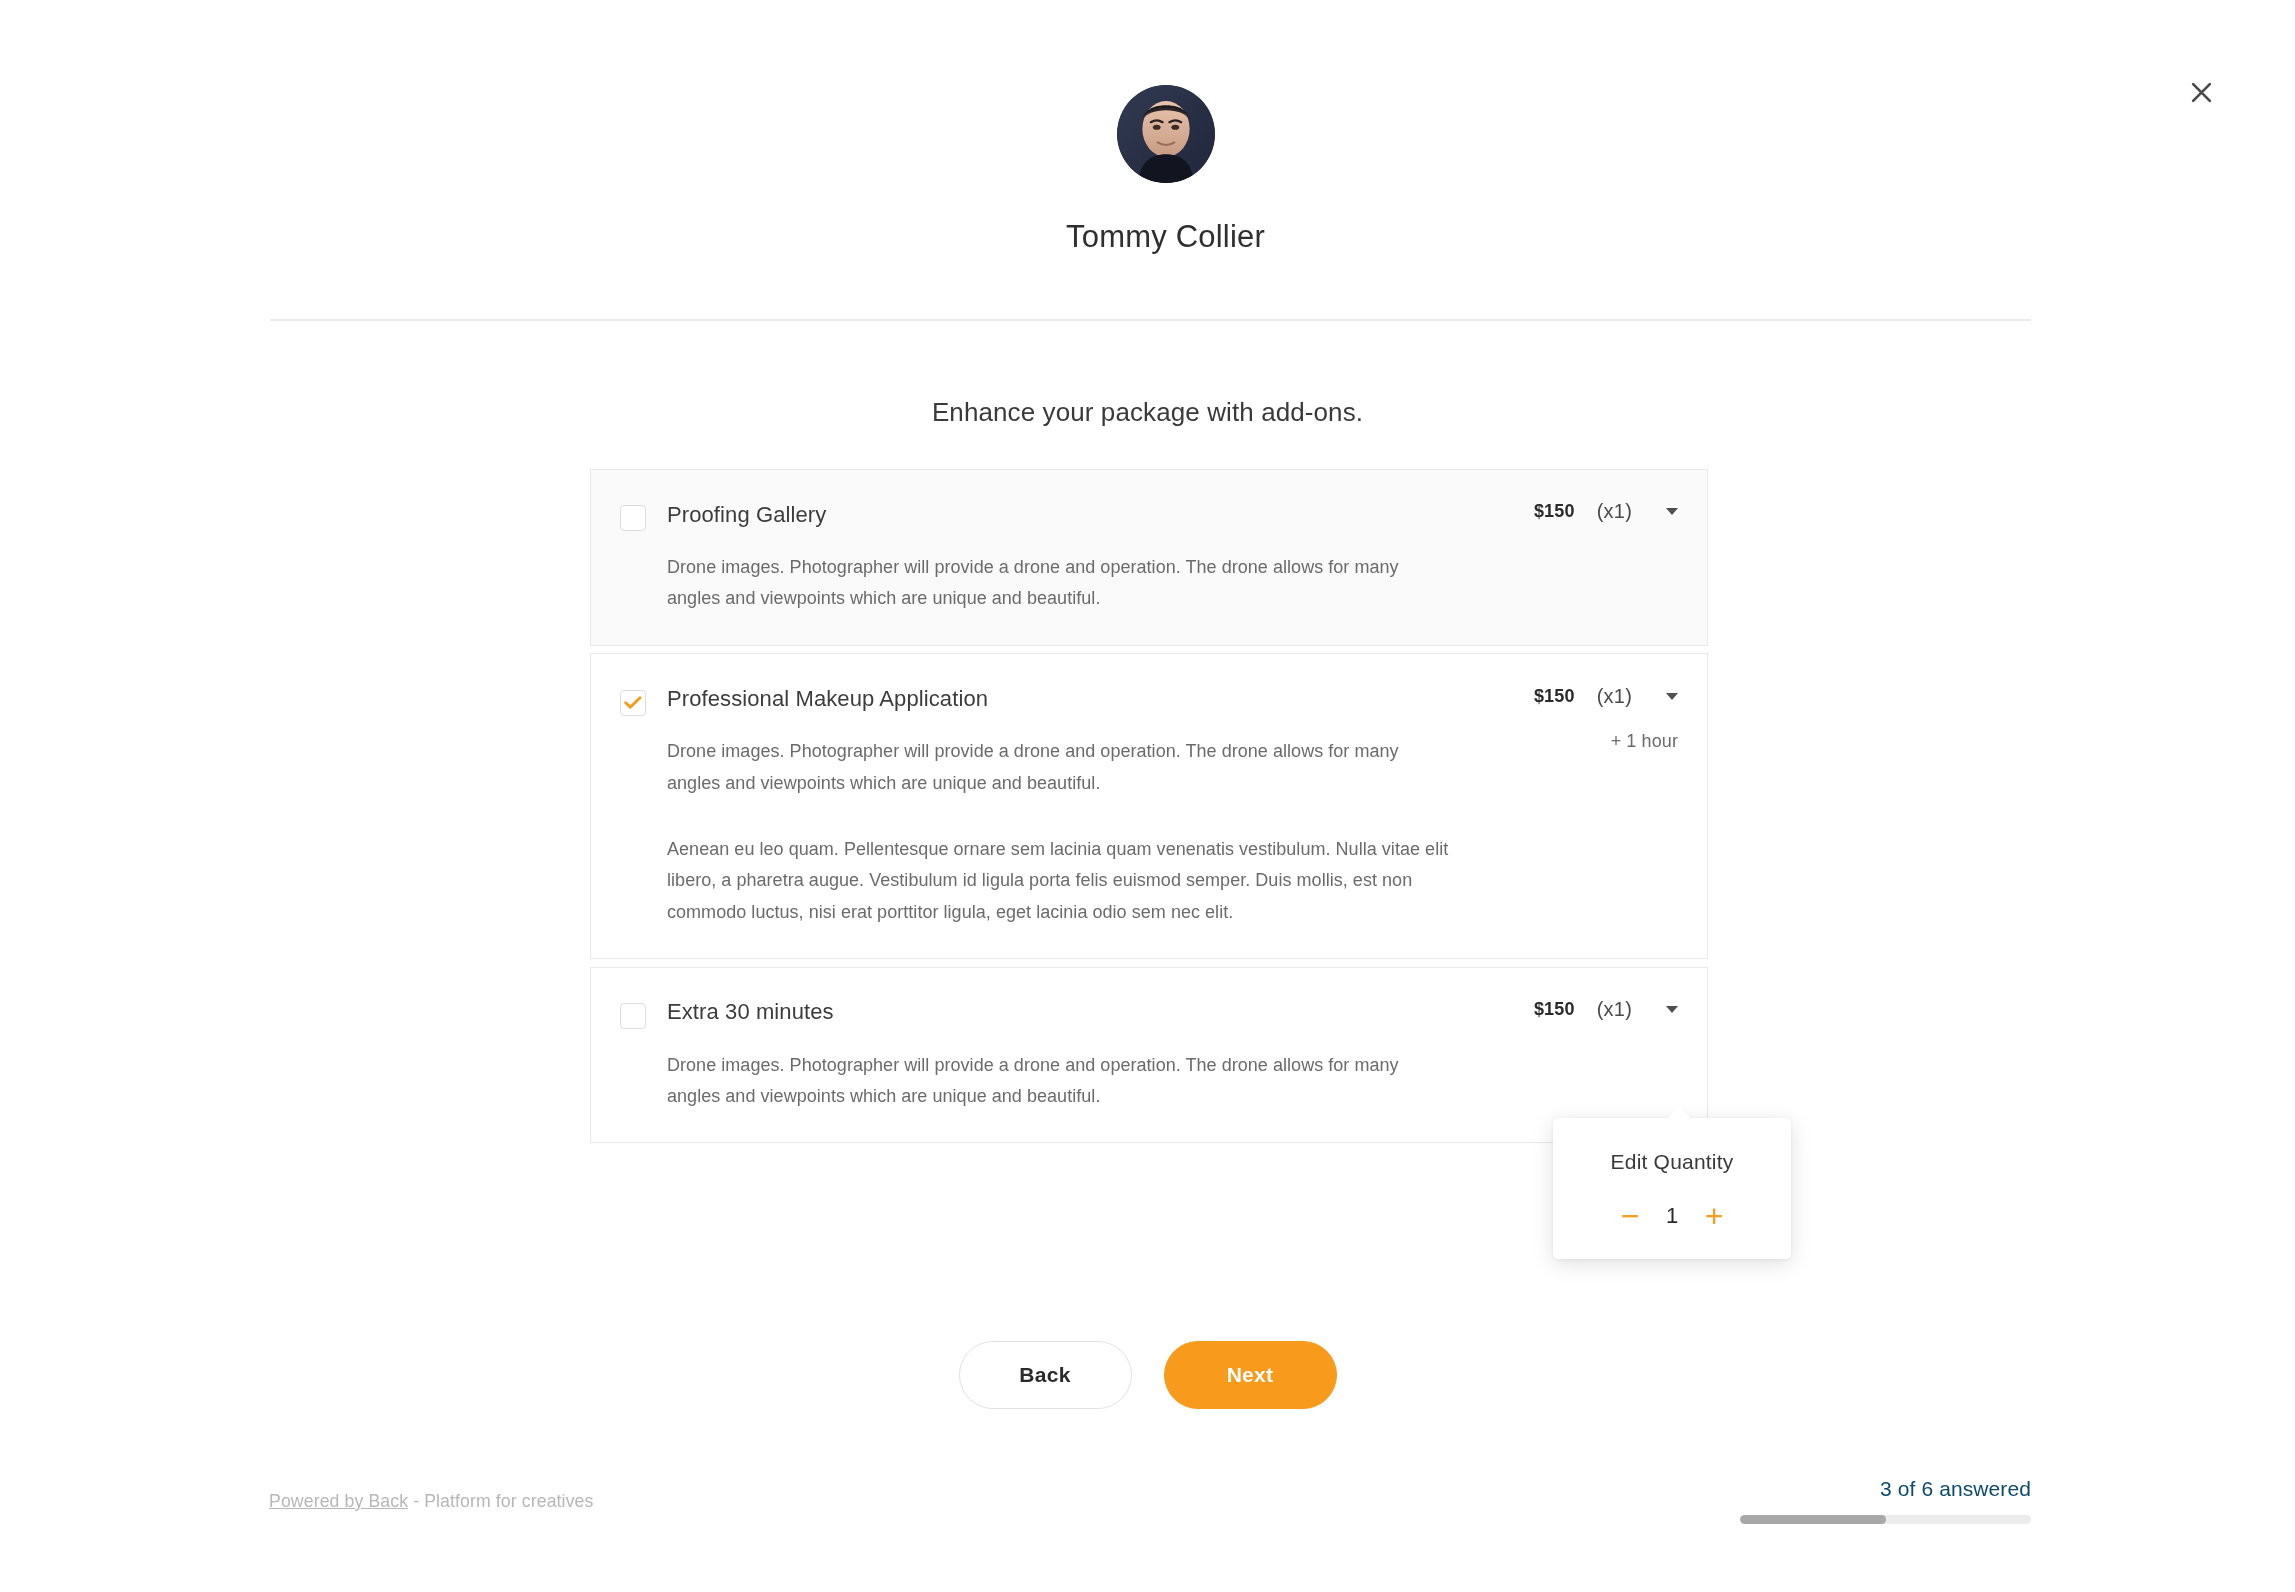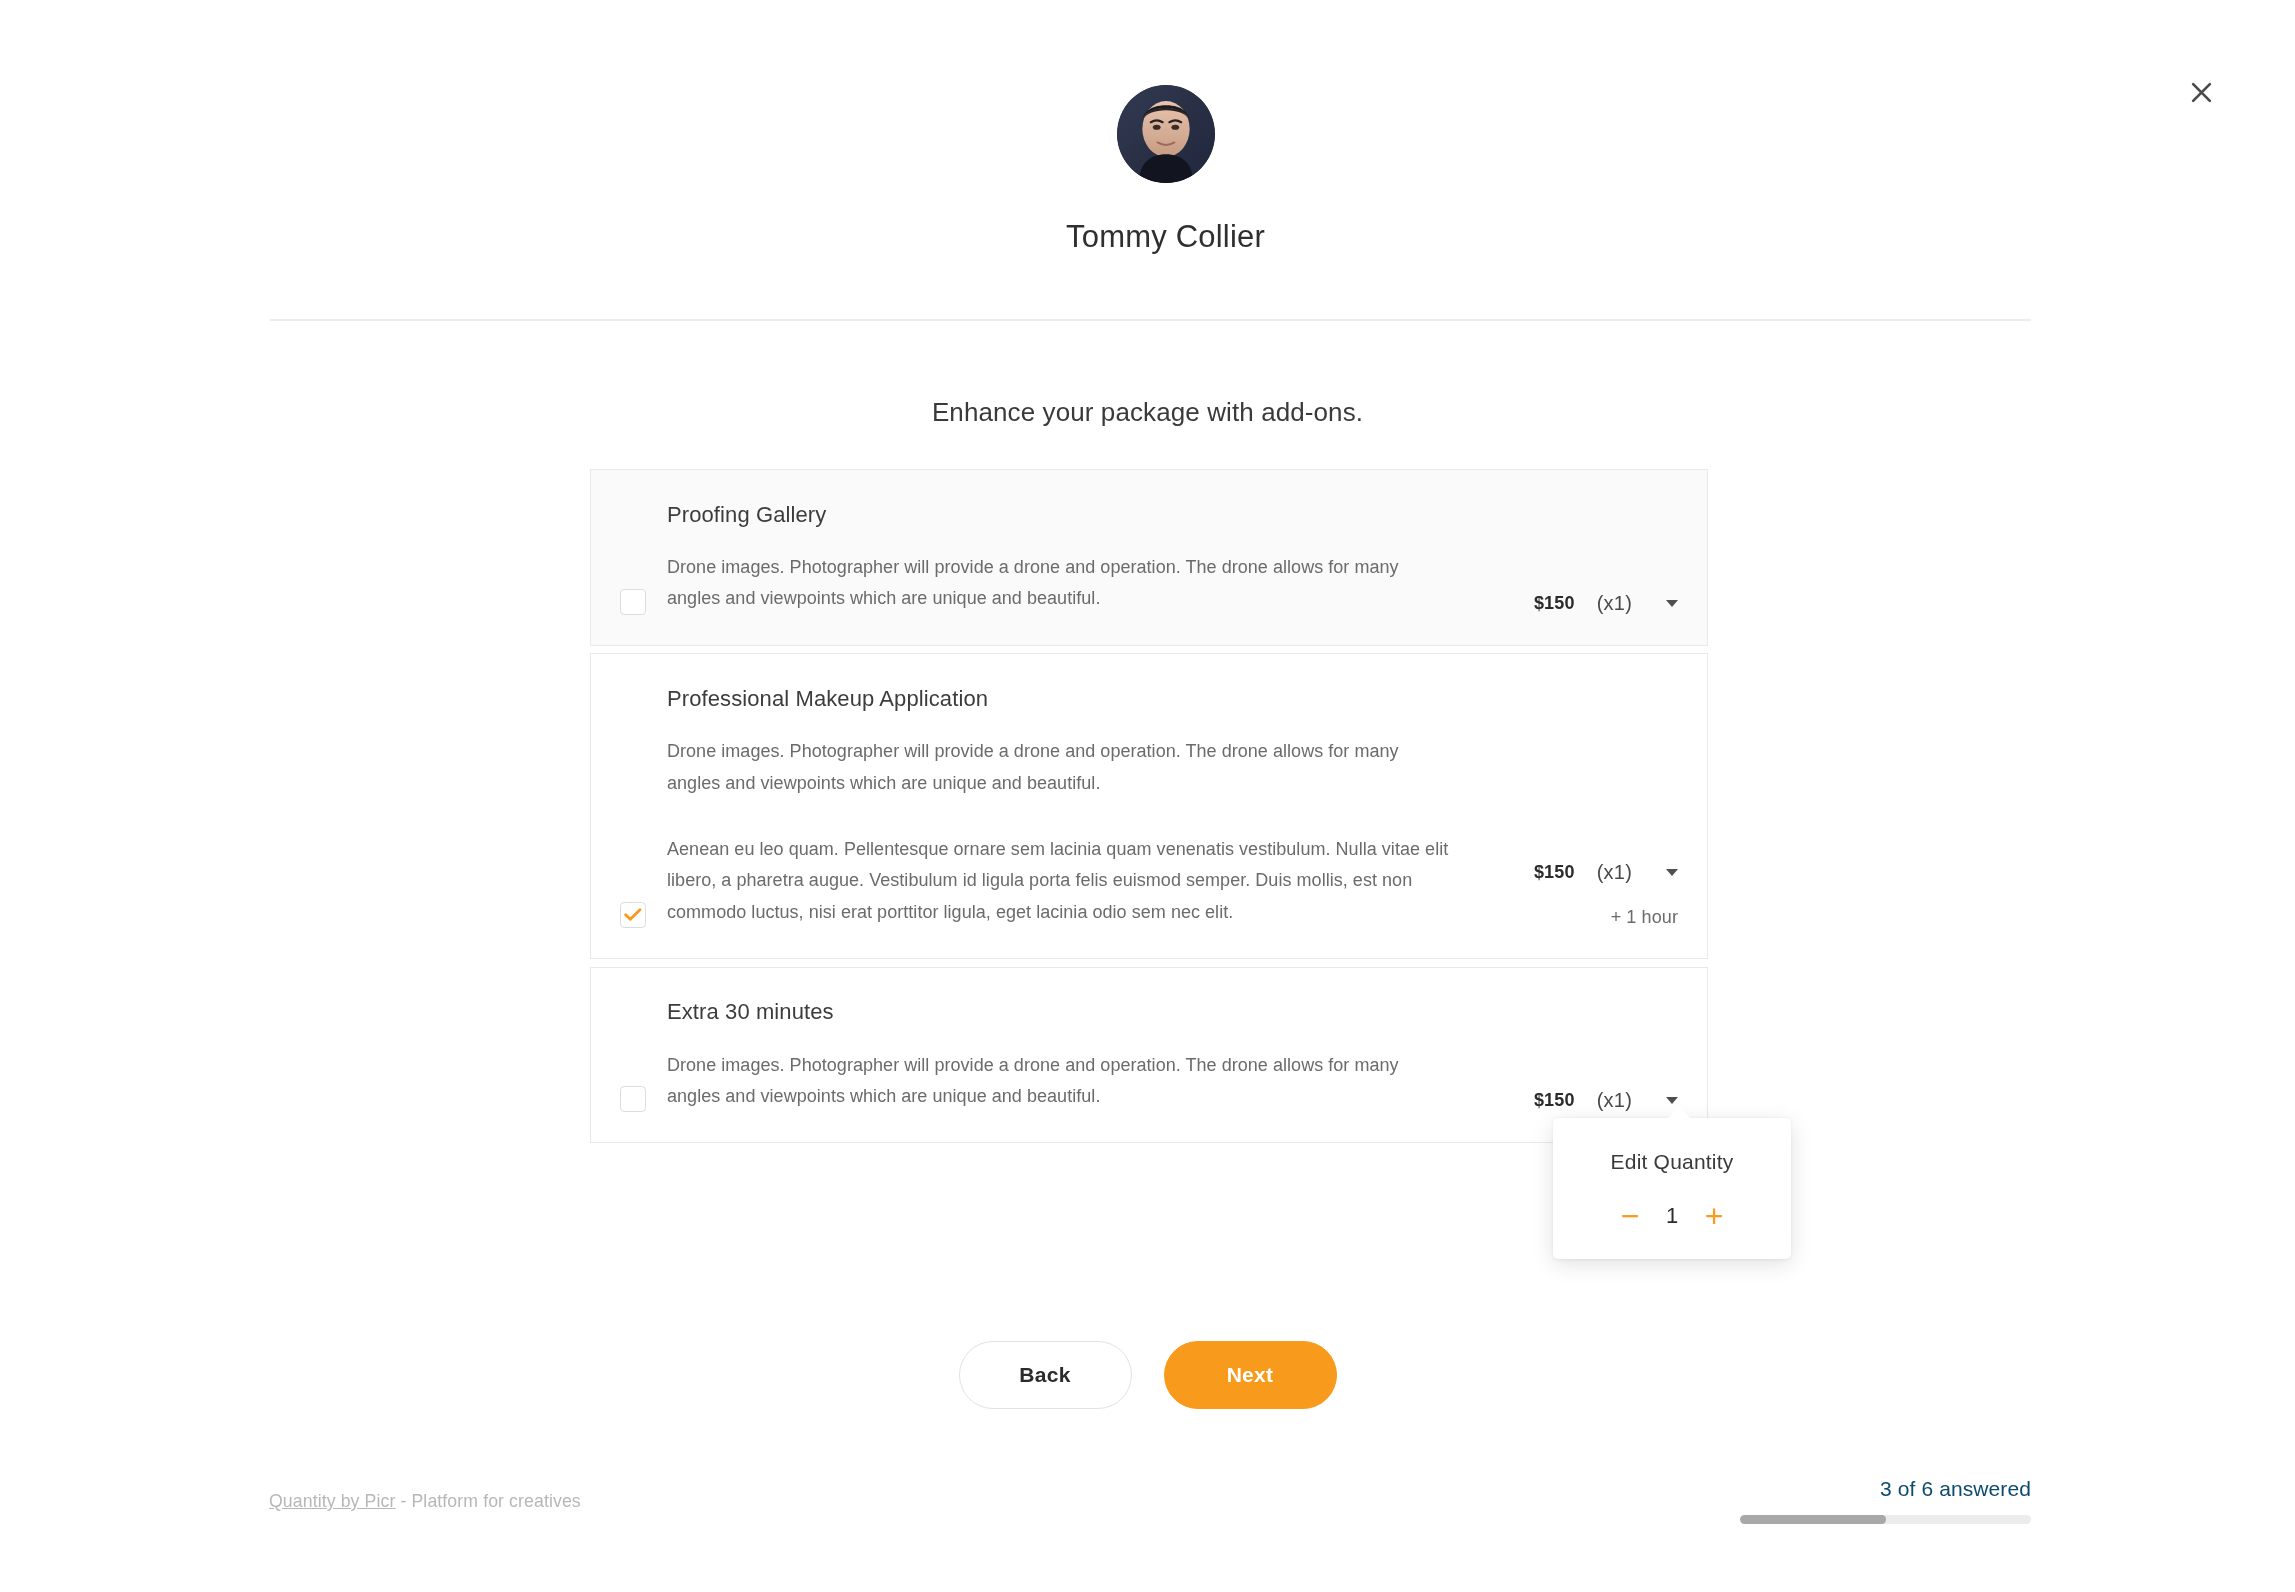--- a/index.html
+++ b/index.html
@@ -92,21 +92,21 @@
     left: 590px;
     width: 1118px;
   }
 
   .addon-card {
     position: relative;
     border: 0.8px solid #e9e9e9;
     background: #ffffff;
     padding: 23.6px 29px 30px 29px;
     display: flex;
-    align-items: flex-end;
+    align-items: flex-start;
   }
   .addon-card.shaded { background: #fafafa; }
   .addon-card + .addon-card { margin-top: 7.6px; }
 
   .checkbox {
     width: 26px;
     height: 26px;
     min-width: 26px;
     border: 1.3px solid #dcdcdc;
     border-radius: 4.2px;
@@ -442,21 +442,21 @@
       <span class="step-btn">+</span>
     </div>
   </div>
 
   <div class="btn-row">
     <div class="btn btn-back">Back</div>
     <div class="btn btn-next">Next</div>
   </div>
 
   <div class="powered">
-    <a>Quantity by Picr</a><span> - Platform for creatives</span>
+    <a>Powered by Back</a><span> - Platform for creatives</span>
   </div>
 
   <div class="progress-wrap">
     <div class="progress-label">3 of 6 answered</div>
     <div class="progress-track">
       <div class="progress-fill" style="width: 50%;"></div>
     </div>
   </div>
 
 </div>

